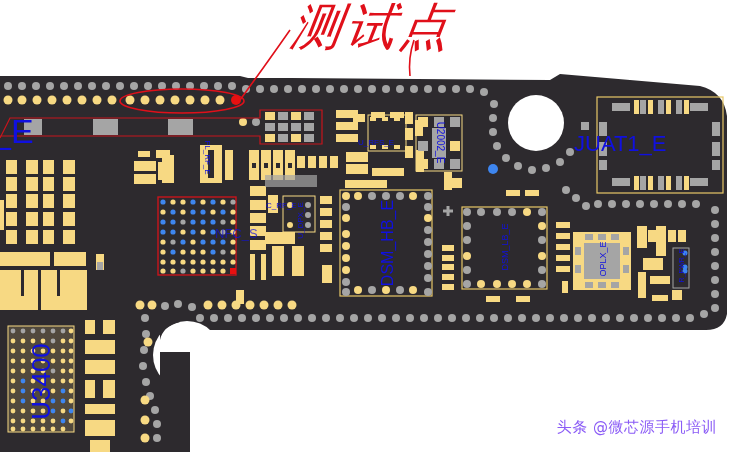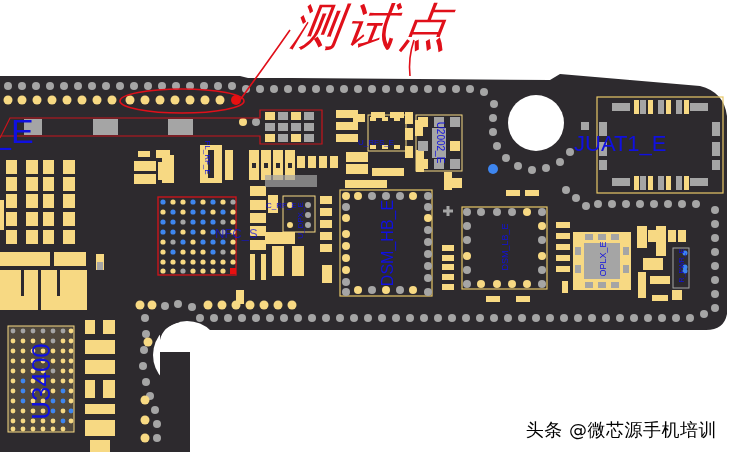--- a/index.html
+++ b/index.html
@@ -1,18 +1,18 @@
 <!DOCTYPE html>
 <html><head>
   <meta charset="utf-8">
   <style>
     html,body{margin:0;padding:0;background:#ffffff;}
     body{width:731px;height:452px;position:relative;overflow:hidden;font-family:"Liberation Sans",sans-serif;}
     .stage{position:absolute;left:0;top:0;width:731px;height:452px;}
-    .watermark{position:absolute;right:14px;top:418px;font-size:18px;color:#000000;letter-spacing:0.5px;font-family:"DejaVu Sans",sans-serif;}
+    .watermark{position:absolute;right:14px;top:418px;font-size:15px;color:#8b5cf6;letter-spacing:0.5px;font-family:"DejaVu Sans",sans-serif;}
     .handnote{position:absolute;left:292px;top:2px;font-size:50px;color:#e0101a;font-family:"DejaVu Serif",serif;font-style:italic;letter-spacing:4px;transform:skewX(-8deg);line-height:1;}
     .lbl{position:absolute;color:#1010e0;font-family:"Liberation Sans",sans-serif;white-space:nowrap;}
   </style>
 </head>
 <body>
 
 <div class="stage">
 <svg width="731" height="452" viewBox="0 0 731 452" xmlns="http://www.w3.org/2000/svg">
 
   <path d="M0,76 L240,76 L248,78 L292,78 L550,80 L560,74 L700,86 Q724,92 727,116 L727,314 Q724,330 706,330 L195,330 Q168,330 160,340 L160,452 L0,452 Z" fill="#2d2a2e"></path>

